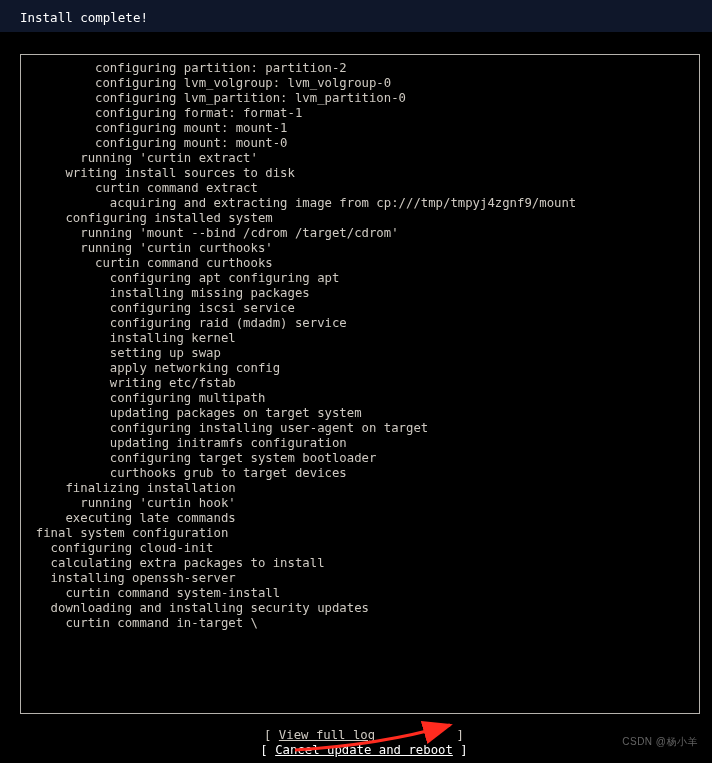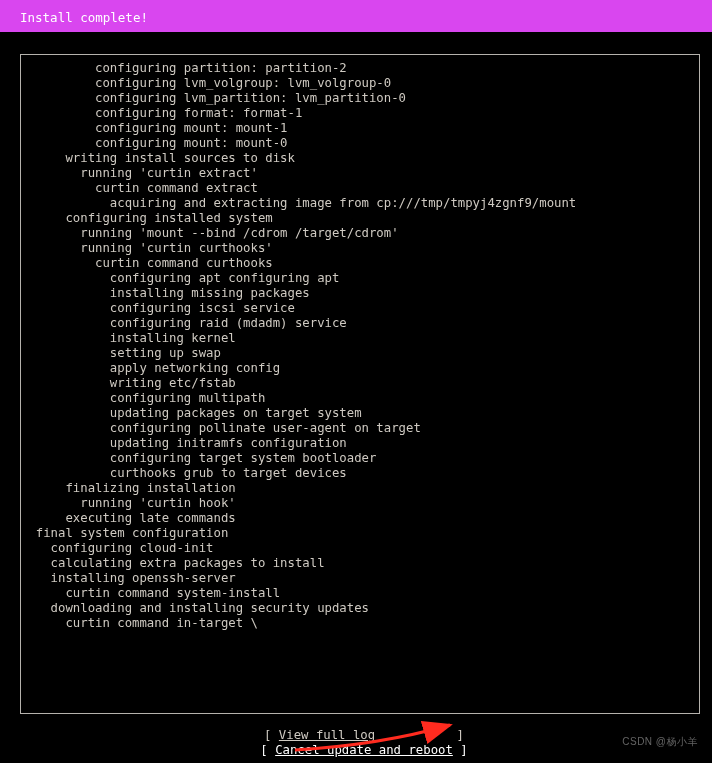--- a/index.html
+++ b/index.html
@@ -9,21 +9,21 @@
     height: 763px;
     background: #000;
     font-family: "DejaVu Sans Mono", "Ubuntu Mono", "Consolas", monospace;
     font-size: 12.3px;
     line-height: 15px;
     color: #fff;
     overflow: hidden;
     position: relative;
   }
   .titlebar {
-    background: #d946ef;
+    background: #0f172a;
     color: #fff;
     height: 32px;
     display: flex;
     align-items: center;
     padding: 4px 20px 2px 20px;
     box-sizing: border-box;
     font-family: "DejaVu Sans Mono", monospace;
     font-size: 12.5px;
   }
   .shell {
@@ -87,39 +87,39 @@
 </div>
 
 <div class="shell">
   <div class="logbox" id="logbox">
       <div class="logline">          configuring partition: partition-2</div>
       <div class="logline">          configuring lvm_volgroup: lvm_volgroup-0</div>
       <div class="logline">          configuring lvm_partition: lvm_partition-0</div>
       <div class="logline">          configuring format: format-1</div>
       <div class="logline">          configuring mount: mount-1</div>
       <div class="logline">          configuring mount: mount-0</div>
+      <div class="logline">        running 'curtin extract'</div>
       <div class="logline">      writing install sources to disk</div>
-      <div class="logline">        running 'curtin extract'</div>
       <div class="logline">          curtin command extract</div>
       <div class="logline">            acquiring and extracting image from cp:///tmp/tmpyj4zgnf9/mount</div>
       <div class="logline">      configuring installed system</div>
       <div class="logline">        running 'mount --bind /cdrom /target/cdrom'</div>
       <div class="logline">        running 'curtin curthooks'</div>
       <div class="logline">          curtin command curthooks</div>
       <div class="logline">            configuring apt configuring apt</div>
       <div class="logline">            installing missing packages</div>
       <div class="logline">            configuring iscsi service</div>
       <div class="logline">            configuring raid (mdadm) service</div>
       <div class="logline">            installing kernel</div>
       <div class="logline">            setting up swap</div>
       <div class="logline">            apply networking config</div>
       <div class="logline">            writing etc/fstab</div>
       <div class="logline">            configuring multipath</div>
       <div class="logline">            updating packages on target system</div>
-      <div class="logline">            configuring pollinate user-agent on target</div>
+      <div class="logline">            configuring installing user-agent on target</div>
       <div class="logline">            updating initramfs configuration</div>
       <div class="logline">            configuring target system bootloader</div>
       <div class="logline">            curthooks grub to target devices</div>
       <div class="logline">      finalizing installation</div>
       <div class="logline">        running 'curtin hook'</div>
       <div class="logline">      executing late commands</div>
       <div class="logline">  final system configuration</div>
       <div class="logline">    configuring cloud-init</div>
       <div class="logline">    calculating extra packages to install</div>
       <div class="logline">    installing openssh-server</div>

